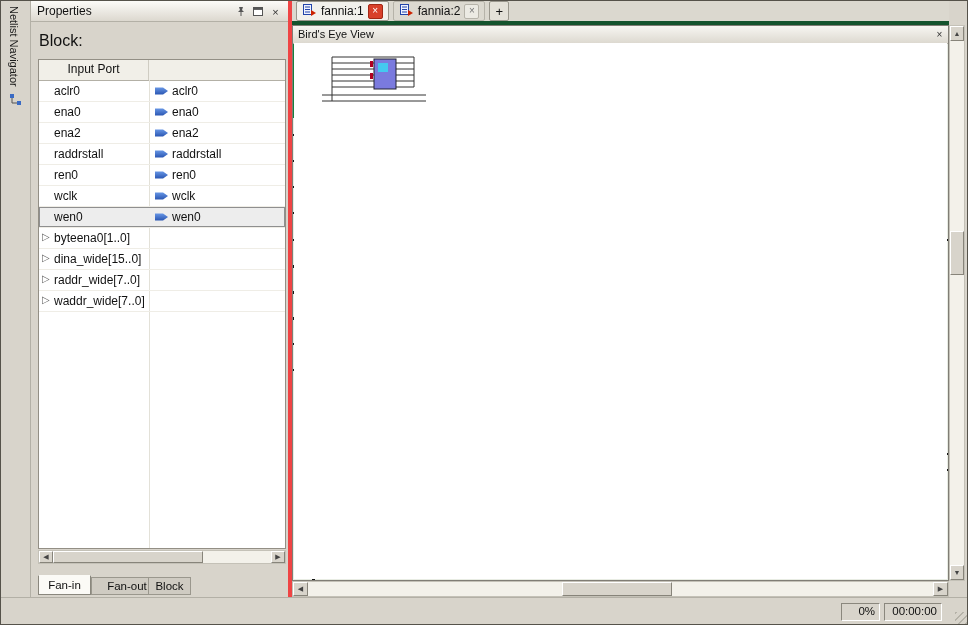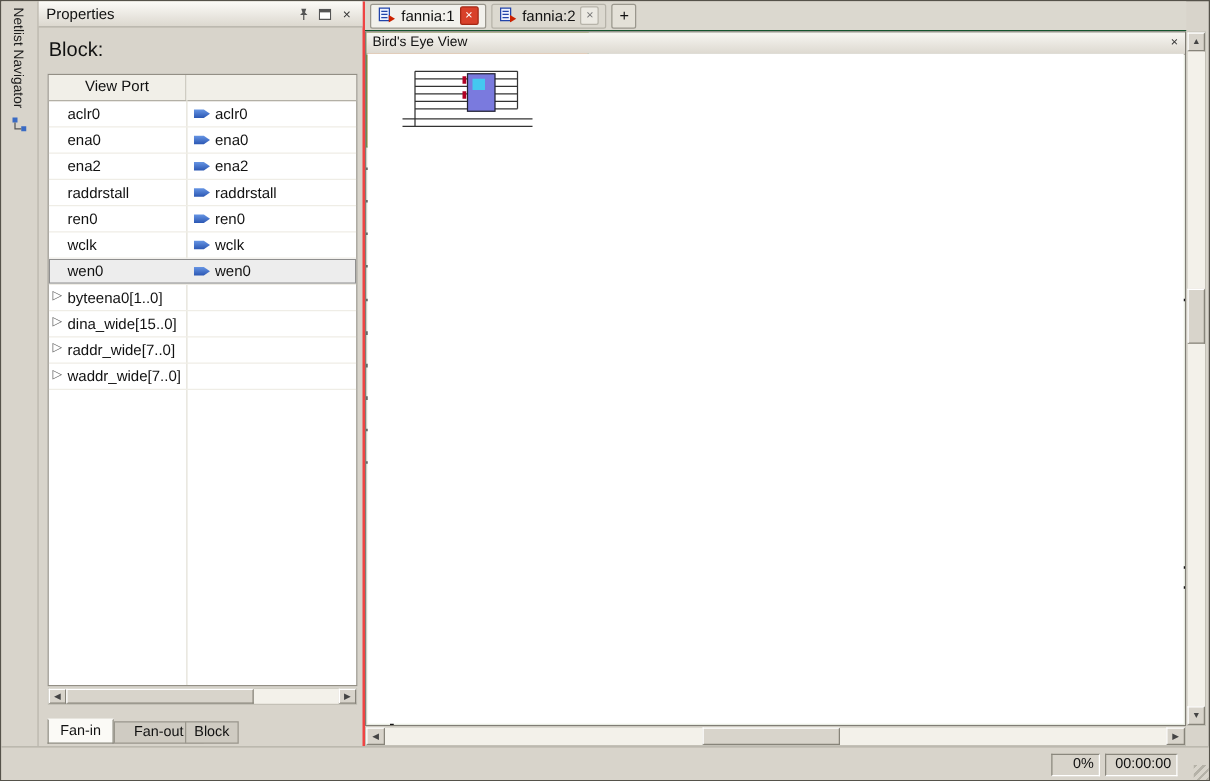--- a/index.html
+++ b/index.html
@@ -7,21 +7,21 @@
        font-family:"Liberation Sans","DejaVu Sans",sans-serif;font-size:12px;color:#111;
        overflow:hidden;box-sizing:border-box;border:1px solid #55524a;}
   .abs{position:absolute;}
   .nosel{user-select:none;}
 
   
   #rail{left:0;top:0;width:29px;height:596px;background:#d8d4cb;border-right:1px solid #b3b0a6;}
   .vlabel{position:absolute;left:7px;top:5px;writing-mode:vertical-rl;font-size:11px;color:#1a1a1a;}
 
   
-  #panel{left:30px;top:0;width:261px;height:596px;background:#d8d4cb;border-right:2px solid #ef4444;box-sizing:border-box;}
+  #panel{left:30px;top:0;width:261px;height:596px;background:#d8d4cb;border-right:4px solid #ef4444;box-sizing:border-box;}
   #ptitle{left:0;top:0;right:0;height:20px;background:linear-gradient(#fcfbf8,#dcd8cf);border-bottom:1px solid #b3b0a6;}
   #ptitle span.t{position:absolute;left:6px;top:3px;font-size:12px;}
   .tbtn{position:absolute;top:2px;width:17px;height:15px;display:flex;align-items:center;justify-content:center;
         font-size:11px;color:#333;border:1px solid transparent;}
   #blockrow label{position:absolute;left:8px;top:31px;font-size:16px;}
   #blockfield{left:47px;top:28px;width:210px;height:18px;background:#fff;border:1px solid;
       border-color:#8a877d #fff #fff #8a877d;box-sizing:border-box;font-size:10.5px;line-height:16px;
       padding:0 2px;white-space:nowrap;overflow:hidden;}
 
   #ptable{left:7px;top:58px;width:248px;height:490px;background:#fff;border:1px solid #938f85;box-sizing:border-box;overflow:hidden;}
@@ -41,21 +41,21 @@
   .sbtn{position:absolute;background:#d8d4cb;border:1px solid;border-color:#fff #87847a #87847a #fff;
         display:flex;align-items:center;justify-content:center;font-size:7px;color:#444;box-sizing:border-box;}
   .sthumb{position:absolute;background:#d8d4cb;border:1px solid;border-color:#fff #87847a #87847a #fff;box-sizing:border-box;}
 
   
   .btab{position:absolute;text-align:center;font-size:11.5px;box-sizing:border-box;}
   .btab.on{background:#fbfaf6;border:1px solid #8a877d;border-top:1px solid #fbfaf6;height:20px;line-height:18px;z-index:2;}
   .btab.off{background:#cfcbc2;border:1px solid #9a978d;height:18px;line-height:16px;margin-top:1px;}
 
   
-  #tabbar{left:291px;top:0;width:657px;height:24px;background:#dbd8cf;border-bottom:1px solid #14532d;box-sizing:border-box;
+  #tabbar{left:291px;top:0;width:657px;height:24px;background:#dbd8cf;border-bottom:4px solid #14532d;box-sizing:border-box;
           display:flex;align-items:center;gap:4px;padding-left:4px;}
   .doctab{display:inline-flex;align-items:center;gap:4px;height:20px;padding:0 5px;font-size:12px;box-sizing:border-box;}
   .doctab.active{background:#f2f1ec;border:1px solid #9a978d;border-radius:2px;}
   .doctab.inactive{background:#dcd9d0;border:1px solid #b6b3a9;border-radius:2px;}
   .tabclose{width:13px;height:13px;display:flex;align-items:center;justify-content:center;font-size:10px;line-height:1;border-radius:2px;}
   .tabclose.red{background:#d8402a;color:#fff;border:1px solid #a32714;}
   .tabclose.pale{background:#eceae3;color:#777;border:1px solid #b6b3a9;}
   .newtab{width:18px;height:18px;background:#e4e1d8;border:1px solid #9a978d;border-radius:2px;
           display:flex;align-items:center;justify-content:center;font-size:13px;}
 
@@ -69,21 +69,21 @@
   #modbox{left:157px;top:64px;width:404px;height:338px;border:2px solid #a00022;border-radius:9px;box-sizing:border-box;}
   #modtitle{left:157px;top:42px;width:404px;text-align:center;color:#c00028;font-size:13px;}
   #collapse{left:160px;top:70px;width:17px;height:17px;background:#fff;border:1px solid #b00024;color:#b00024;
             display:flex;align-items:center;justify-content:center;font-size:13px;line-height:1;box-sizing:border-box;}
   #ramblock{left:206px;top:98px;width:304px;height:263px;background:#a9a9ef;border:1px solid #5c5c8e;
             box-shadow:1px 1px 0 #9090b8;box-sizing:border-box;}
   #blockname{left:206px;top:78px;width:304px;text-align:center;font-size:13px;color:#000;}
   #blocktype{left:157px;top:369px;width:404px;text-align:center;font-size:13px;color:#000;}
 
   
-  #bird{left:31px;top:454px;width:178px;height:92px;background:#f97316;border:1px solid #15803d;box-sizing:border-box;z-index:5;}
+  #bird{left:31px;top:454px;width:178px;height:92px;background:#f97316;border:5px solid #15803d;box-sizing:border-box;z-index:5;}
   #birdtitle{position:absolute;left:0;top:0;right:0;height:17px;border-bottom:1px solid #b3b0a6;background:linear-gradient(#f7f6f2,#ddd9d0);}
   #birdtitle .t{position:absolute;left:5px;top:2px;font-size:11px;}
   #birdclose{position:absolute;right:2px;top:2px;width:13px;height:13px;display:flex;align-items:center;justify-content:center;font-size:10px;color:#333;}
   #birdview{position:absolute;left:1px;top:17px;right:1px;bottom:1px;background:#fff;}
 
   
   #status{left:0;top:596px;width:968px;height:29px;background:#d8d4cb;border-top:1px solid #b3b0a6;box-sizing:border-box;}
   .scell{position:absolute;top:5px;height:18px;background:#d8d4cb;border:1px solid;border-color:#8a877d #fff #fff #8a877d;
          box-sizing:border-box;font-size:11.5px;line-height:15px;text-align:right;padding:0 4px;}
   #grip{position:absolute;right:1px;bottom:1px;width:13px;height:13px;
@@ -119,21 +119,21 @@
             <rect x="0.5" y="0.5" width="9" height="8" fill="#fff" stroke="#555"></rect>
             <rect x="0.5" y="0.5" width="9" height="2.4" fill="#555"></rect>
           </svg>
       </span>
       <span class="tbtn" style="right:3px;">×</span>
     </div>
     <span id="blockrow"><label>Block:</label></span>
 
     <div id="ptable" class="abs">
       <div class="thead">
-        <div class="hc" style="width:110px;">View Port</div>
+        <div class="hc" style="width:110px;">Input Port</div>
       </div>
       <div class="colsep"></div>
 
       <div class="trow">
         <div class="c1">aclr0</div>
         <div class="c2">
             <span class="nodeicon"></span>
             <span>aclr0</span>
           </div>
       </div>

